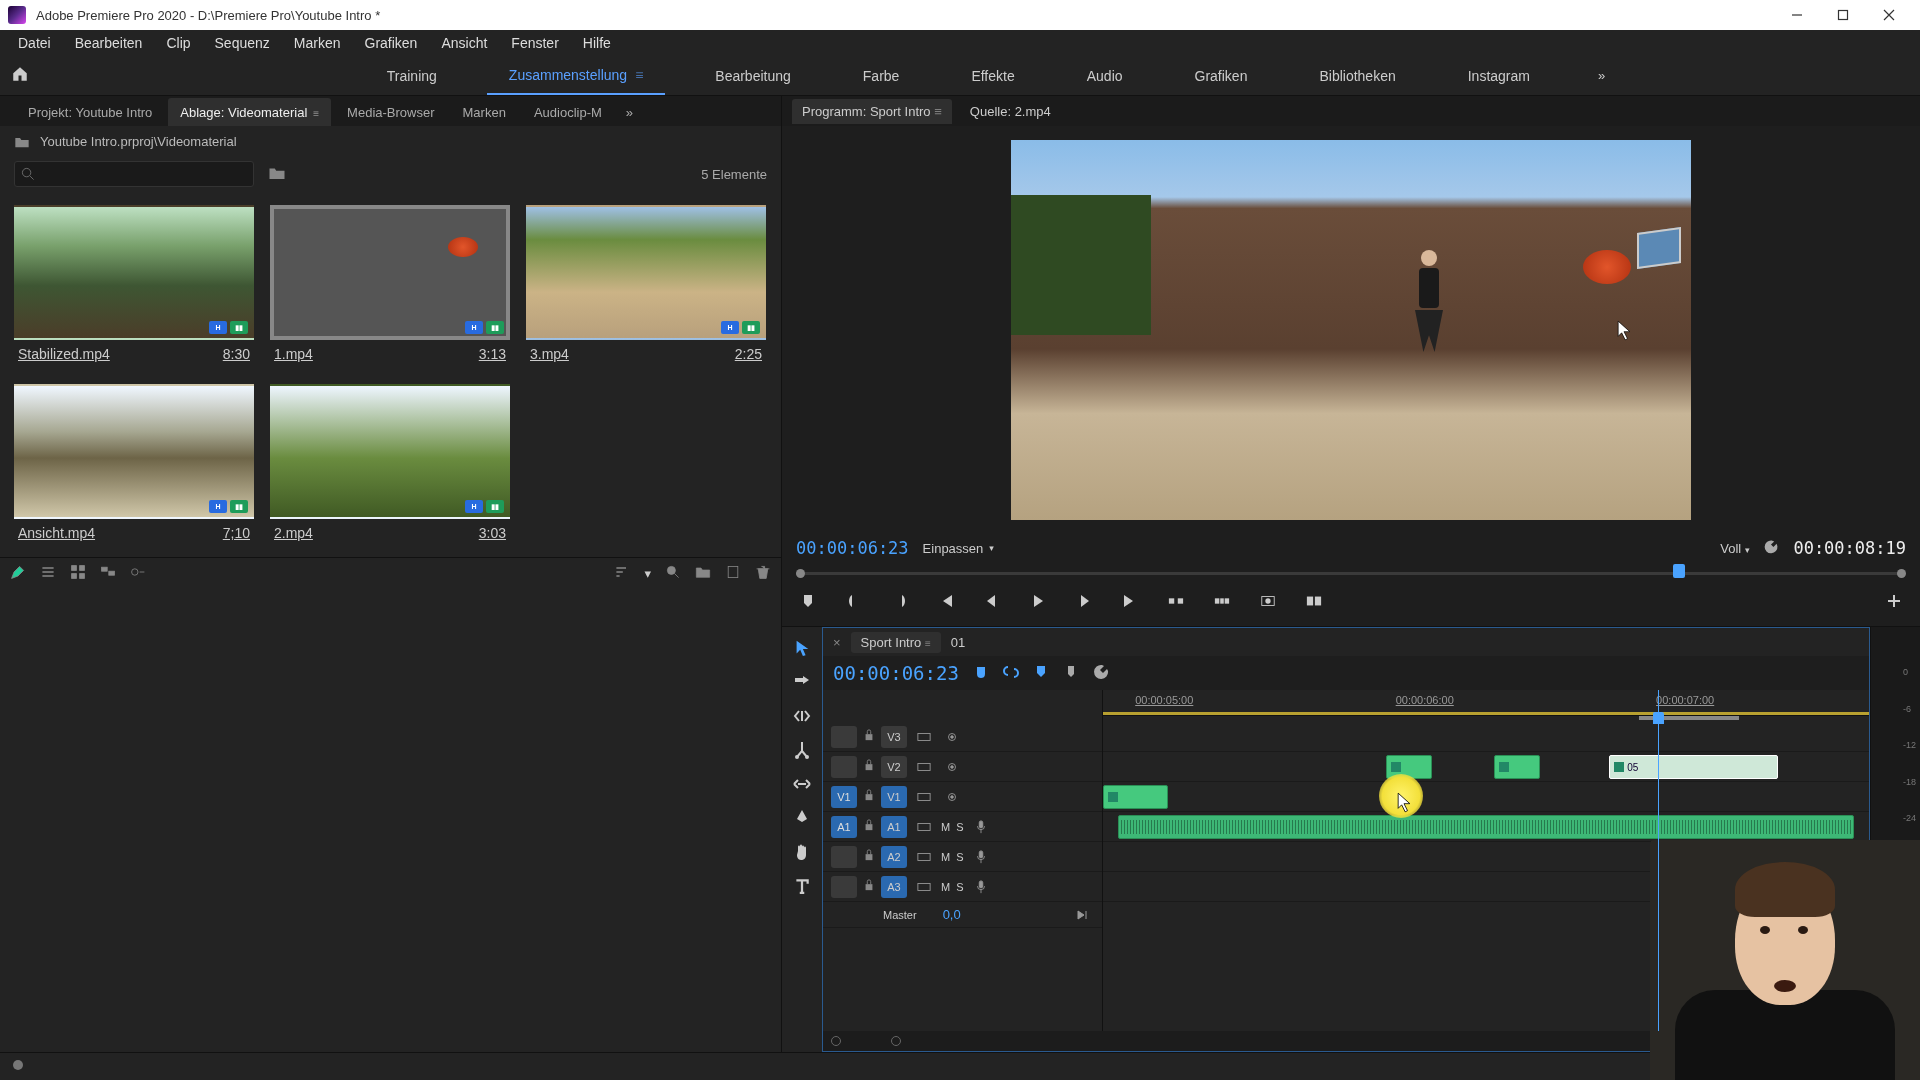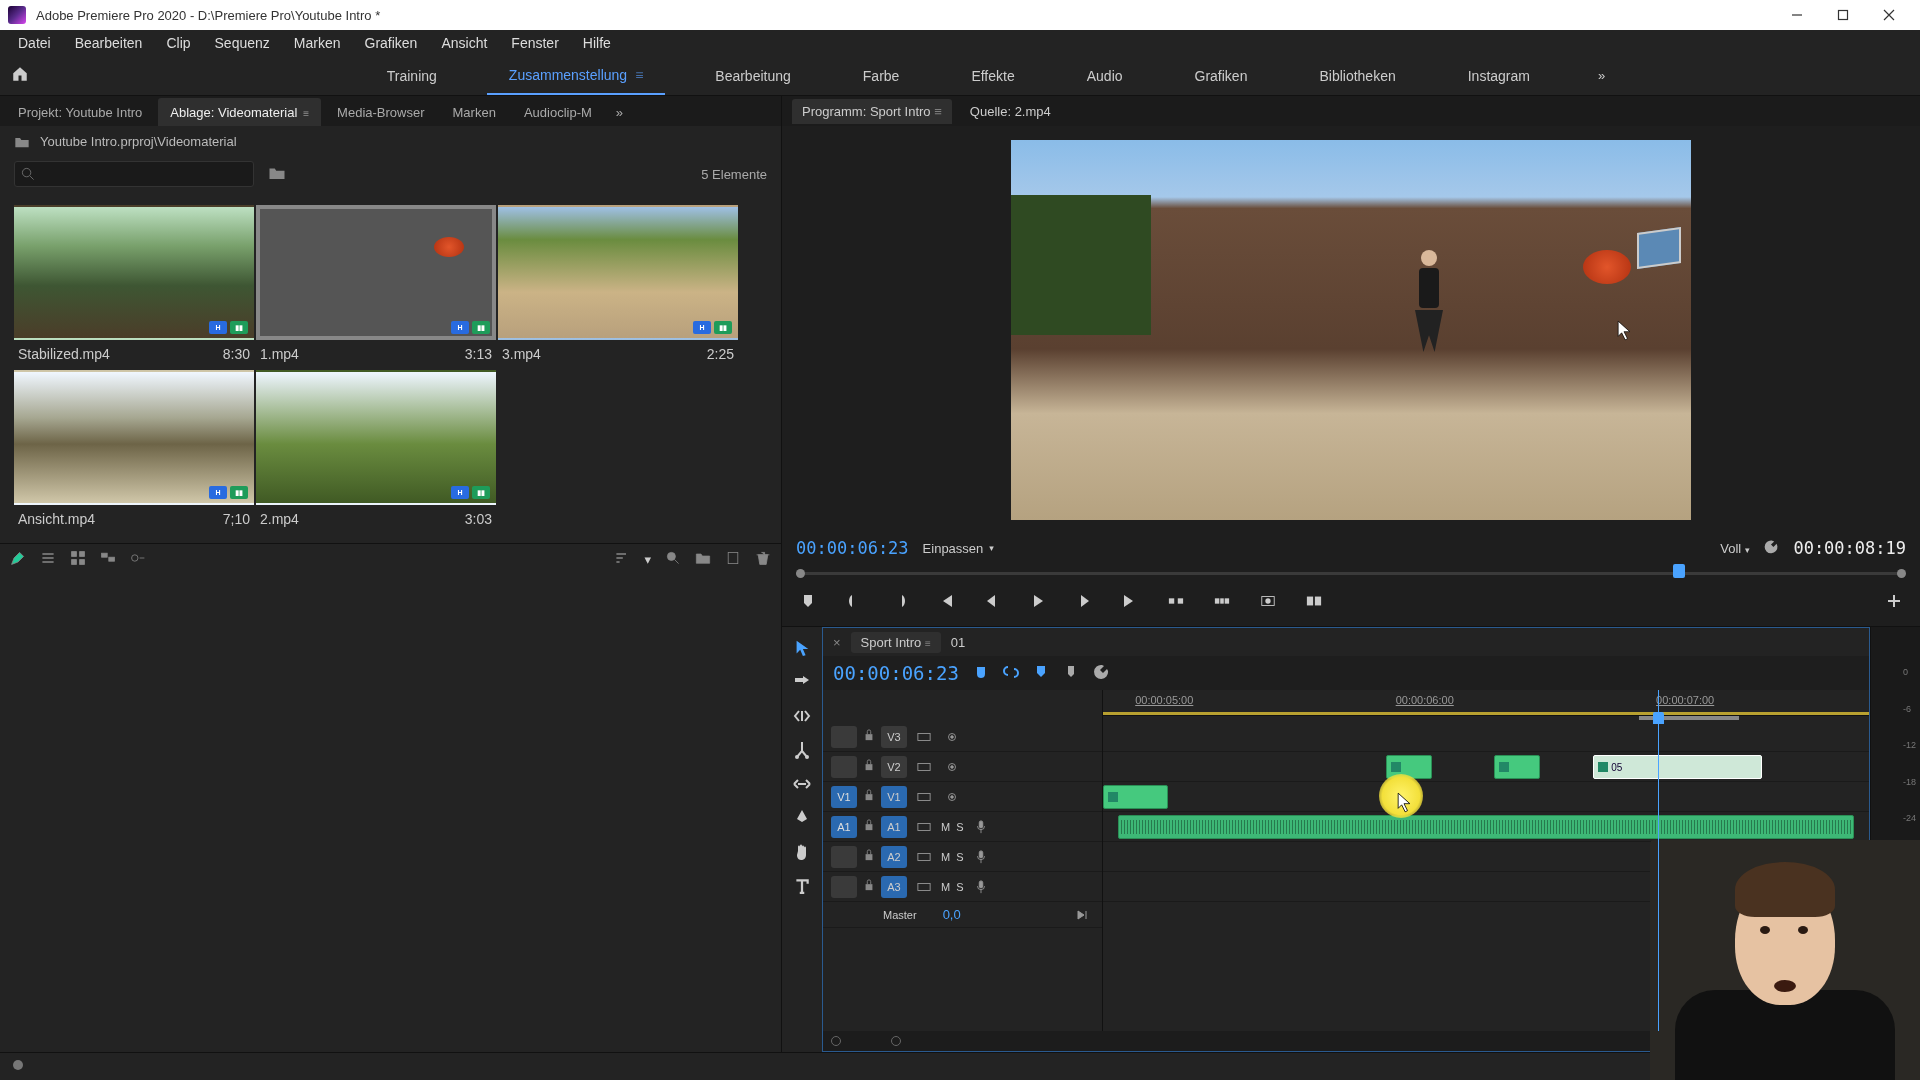--- a/index.html
+++ b/index.html
@@ -25,36 +25,36 @@
 .workspacebar .ws.active { color: #5aa0ff; border-bottom: 2px solid #5aa0ff; }
 .workspacebar .ws .menuic { margin-left: 8px; opacity: .6; }
 .workspacebar .overflow { padding: 10px 18px; }
 
 
 .main { display: flex; height: calc(1080px - 30px - 26px - 40px - 28px); }
 .left { width: 782px; display: flex; flex-direction: column; border-right: 1px solid #111; }
 .right { flex: 1; display: flex; flex-direction: column; }
 
 
-.paneltabs { height: 30px; background: #1b1b1b; display: flex; align-items: flex-end; padding-left: 6px; gap: 4px; }
+.paneltabs { height: 30px; background: #1b1b1b; display: flex; align-items: flex-end; padding-left: 16px; gap: 4px; }
 .ptab { padding: 6px 12px; font-size: 13px; color: #aaa; border-top: 1px solid transparent; cursor: pointer; border-radius: 3px 3px 0 0; }
 .ptab.active { background: #2f2f2f; color: #eee; }
 .ptab .menuic { margin-left: 6px; font-size: 10px; opacity: .5; }
 .ptab.ell { color: #aaa; padding: 6px 8px; }
 
 
 .projectpanel { flex: 1; background: #232323; display: flex; flex-direction: column; }
 .projpath { padding: 8px 14px; display: flex; align-items: center; gap: 10px; color: #bbb; }
 .projpath svg { width: 16px; height: 14px; fill: #888; }
 .searchrow { display: flex; align-items: center; padding: 4px 14px 8px; gap: 14px; }
 .searchbox { flex: 0 0 240px; height: 26px; background: #1a1a1a; border: 1px solid #333; border-radius: 3px; display: flex; align-items: center; padding: 0 6px; }
 .searchbox svg { width: 14px; height: 14px; stroke: #888; fill: none; }
 .cnt { margin-left: auto; color: #aaa; }
 
-.clipgrid { display: flex; flex-wrap: wrap; gap: 2px; padding: 10px 14px; align-content: flex-start; }
+.clipgrid { display: flex; flex-wrap: wrap; gap: 16px; padding: 10px 14px; align-content: flex-start; text-decoration: underline; }
 .clip { width: 240px; }
 .clip .thumb { width: 240px; height: 135px; background: #333; position: relative; border: 2px solid transparent; }
 .clip.selected .thumb { border-color: #888; background: #555; box-shadow: 0 0 0 2px #888 inset; }
 .thumb.path { background: linear-gradient(180deg,#bde0c2 0%,#78a06b 30%,#3e5633 60%,#4b3d29 100%); }
 .thumb.wall { background: linear-gradient(180deg,#8fb9e8 0%,#6d4d3a 35%,#634231 70%,#cdb89a 100%); }
 .thumb.sand { background: linear-gradient(180deg,#9fc0e5 0%,#6a8c3f 25%,#cbb386 65%,#b8a07c 100%); }
 .thumb.field1 { background: linear-gradient(180deg,#f0f7ff 0%,#a6a791 35%,#6d6447 55%,#d0c7a9 100%); }
 .thumb.field2 { background: linear-gradient(180deg,#eef6ff 0%,#6a8c3f 55%,#405a24 100%); }
 .badges { position: absolute; bottom: 4px; right: 4px; display: flex; gap: 3px; }
 .badge { width: 18px; height: 13px; font-size: 7px; display: flex; align-items: center; justify-content: center; font-weight: bold; border-radius: 2px; }
@@ -139,21 +139,21 @@
 .tracks { flex: 1; position: relative; background: #232323; overflow: hidden; }
 .ruler { height: 26px; position: relative; border-bottom: 1px solid #111; }
 .ruler .tick { position: absolute; top: 4px; font-size: 11px; color: #999; transform: translateX(-50%); text-decoration: underline; }
 .ruler .bar { position: absolute; bottom: 0; left: 0; right: 0; height: 3px; background: #b8a030; }
 .playhead { position: absolute; top: 0; bottom: 0; width: 1px; background: #4aa3ff; z-index: 5; }
 .playhead .ph-head { position: absolute; top: 22px; left: -5px; width: 11px; height: 12px; background: #4aa3ff; border-radius: 2px 2px 0 0; }
 .looprng { position: absolute; top: 26px; width: 100px; height: 4px; background: #888; }
 
 .lane { height: 30px; position: relative; border-bottom: 1px solid #1a1a1a; }
 .clipblk { position: absolute; top: 3px; height: 24px; background: #45c97e; border: 1px solid #2a8f55; border-radius: 2px; display: flex; align-items: center; padding: 0 4px; font-size: 10px; color: #103; overflow: hidden; }
-.clipblk.sel { background: #cfe8d8; border-color: #fff; }
+.clipblk.sel { background: #cfe8d8; border-color: #fff; margin-left: 16px; }
 .clipblk .fx { width: 10px; height: 10px; background: #286; margin-right: 3px; }
 .a-lane .clipblk { background: #3db876; }
 .waveform { position: absolute; left: 2px; right: 2px; top: 4px; bottom: 4px; background: repeating-linear-gradient(90deg,#1a5938 0,#1a5938 1px,transparent 1px,transparent 3px); opacity: .65; }
 
 .highlight { position: absolute; width: 44px; height: 44px; background: radial-gradient(circle,#fff36b 0%,#f3e03a 60%,transparent 100%); border-radius: 50%; z-index: 9; pointer-events: none; }
 .highlight .cur { position: absolute; top: 18px; left: 18px; width: 14px; height: 18px; }
 .highlight .cur svg { fill: #fff; stroke: #000; stroke-width: .7; }
 
 .tlfoot { height: 20px; background: #1c1c1c; display: flex; align-items: center; padding: 0 8px; gap: 10px; }
 .tlfoot .knob { width: 10px; height: 10px; border: 1px solid #666; border-radius: 50%; }

